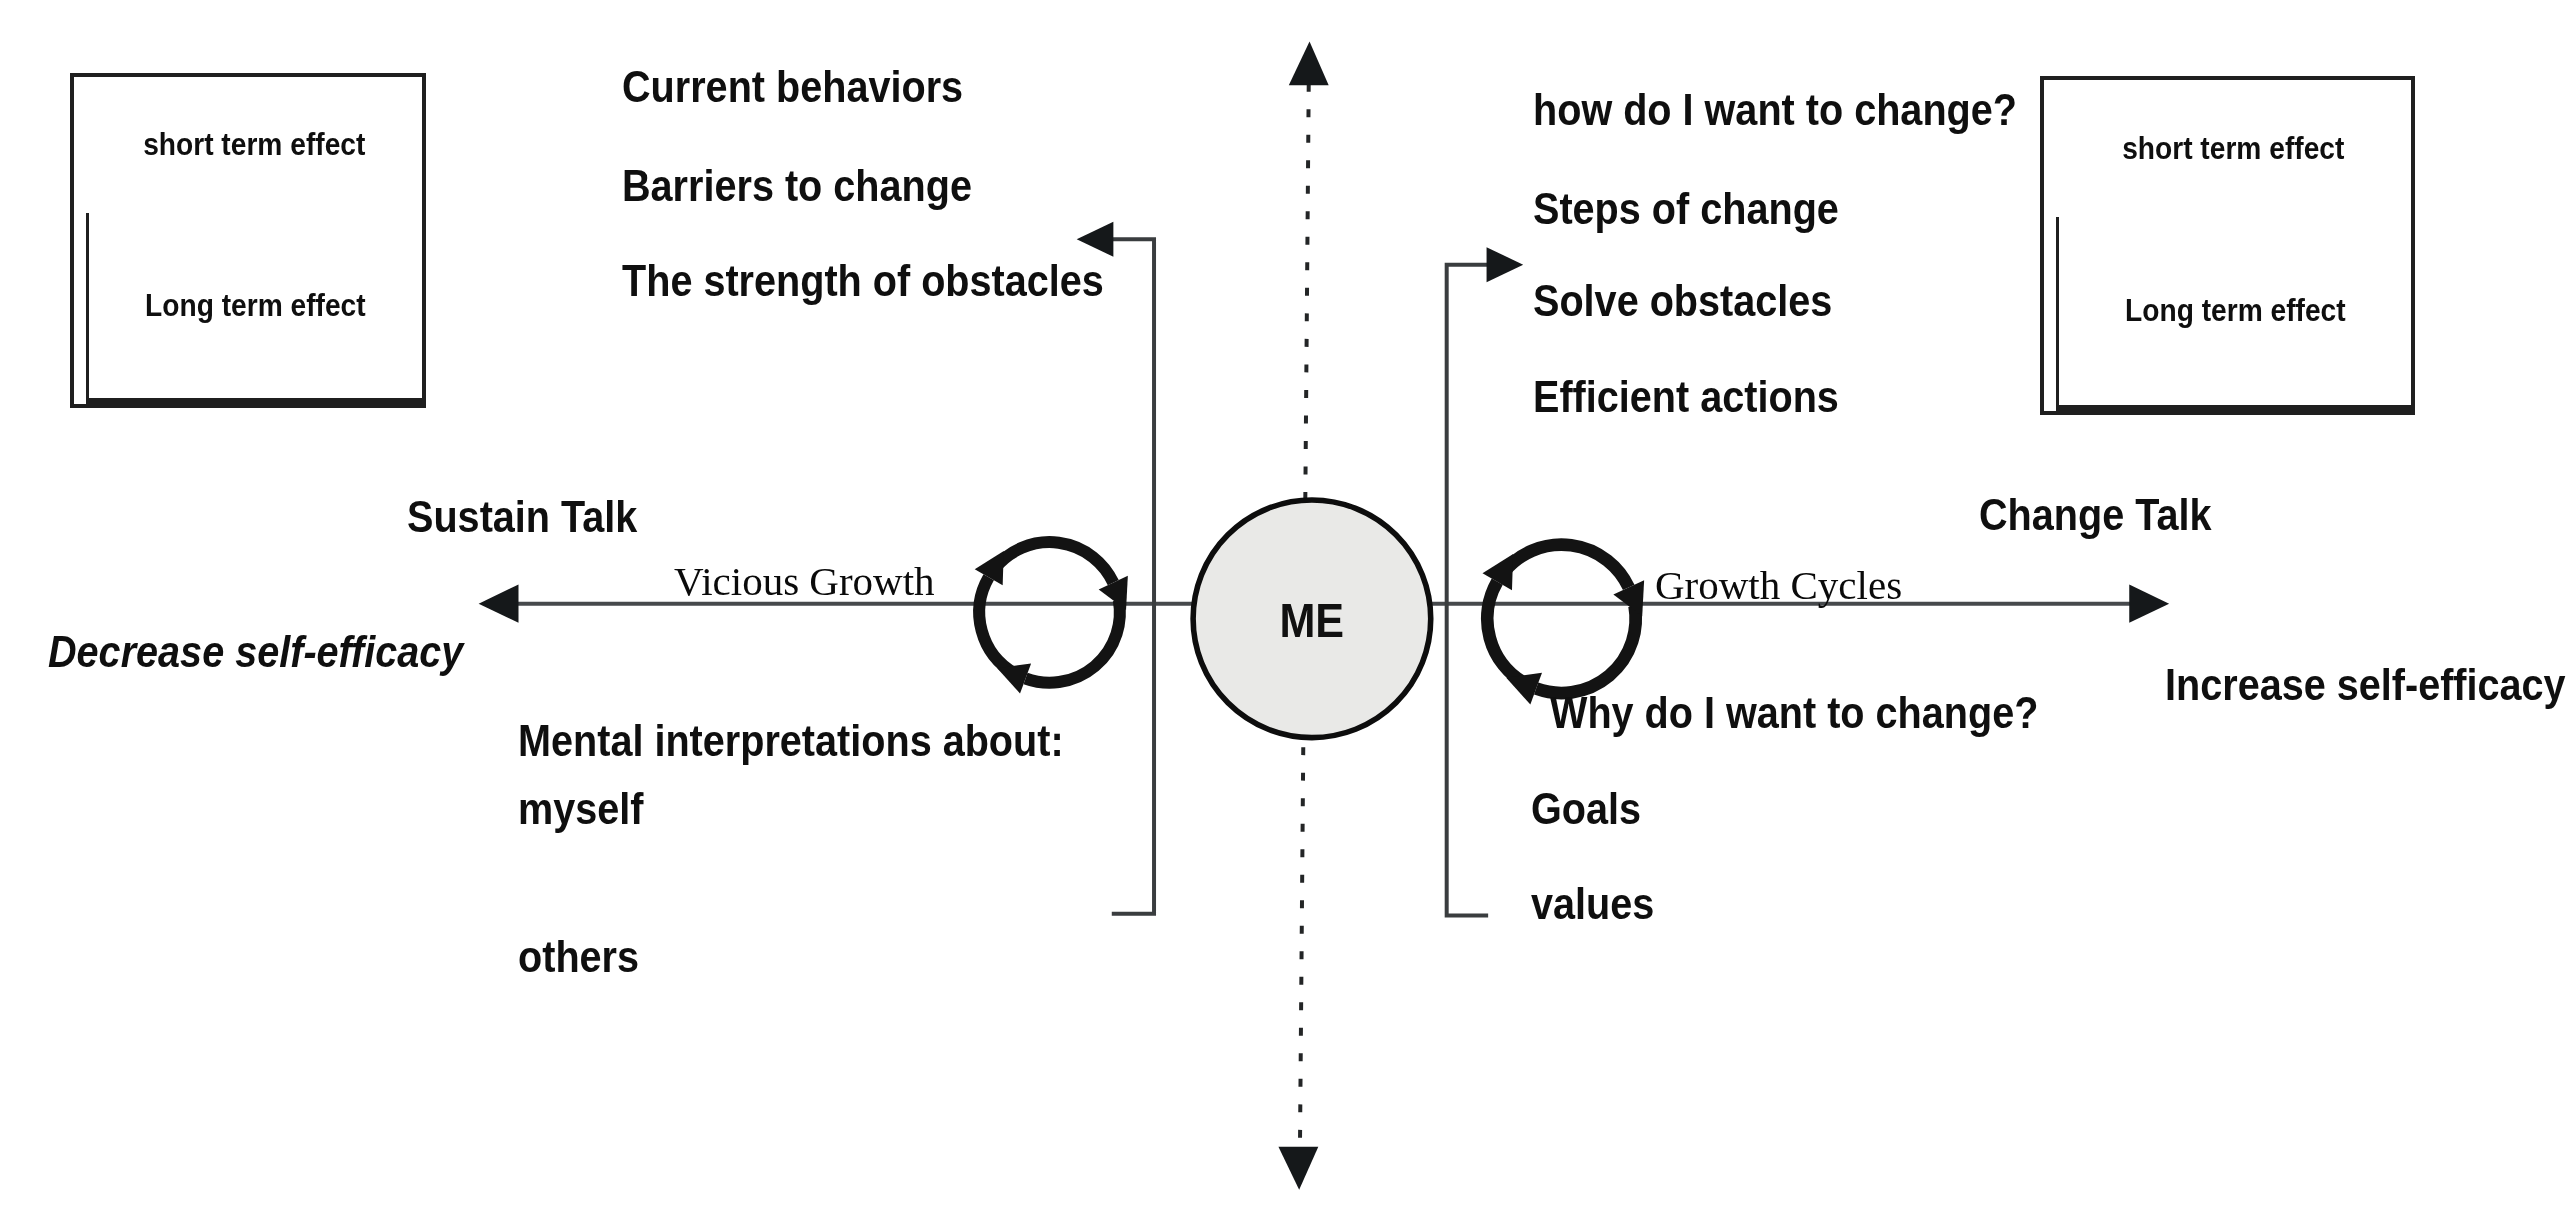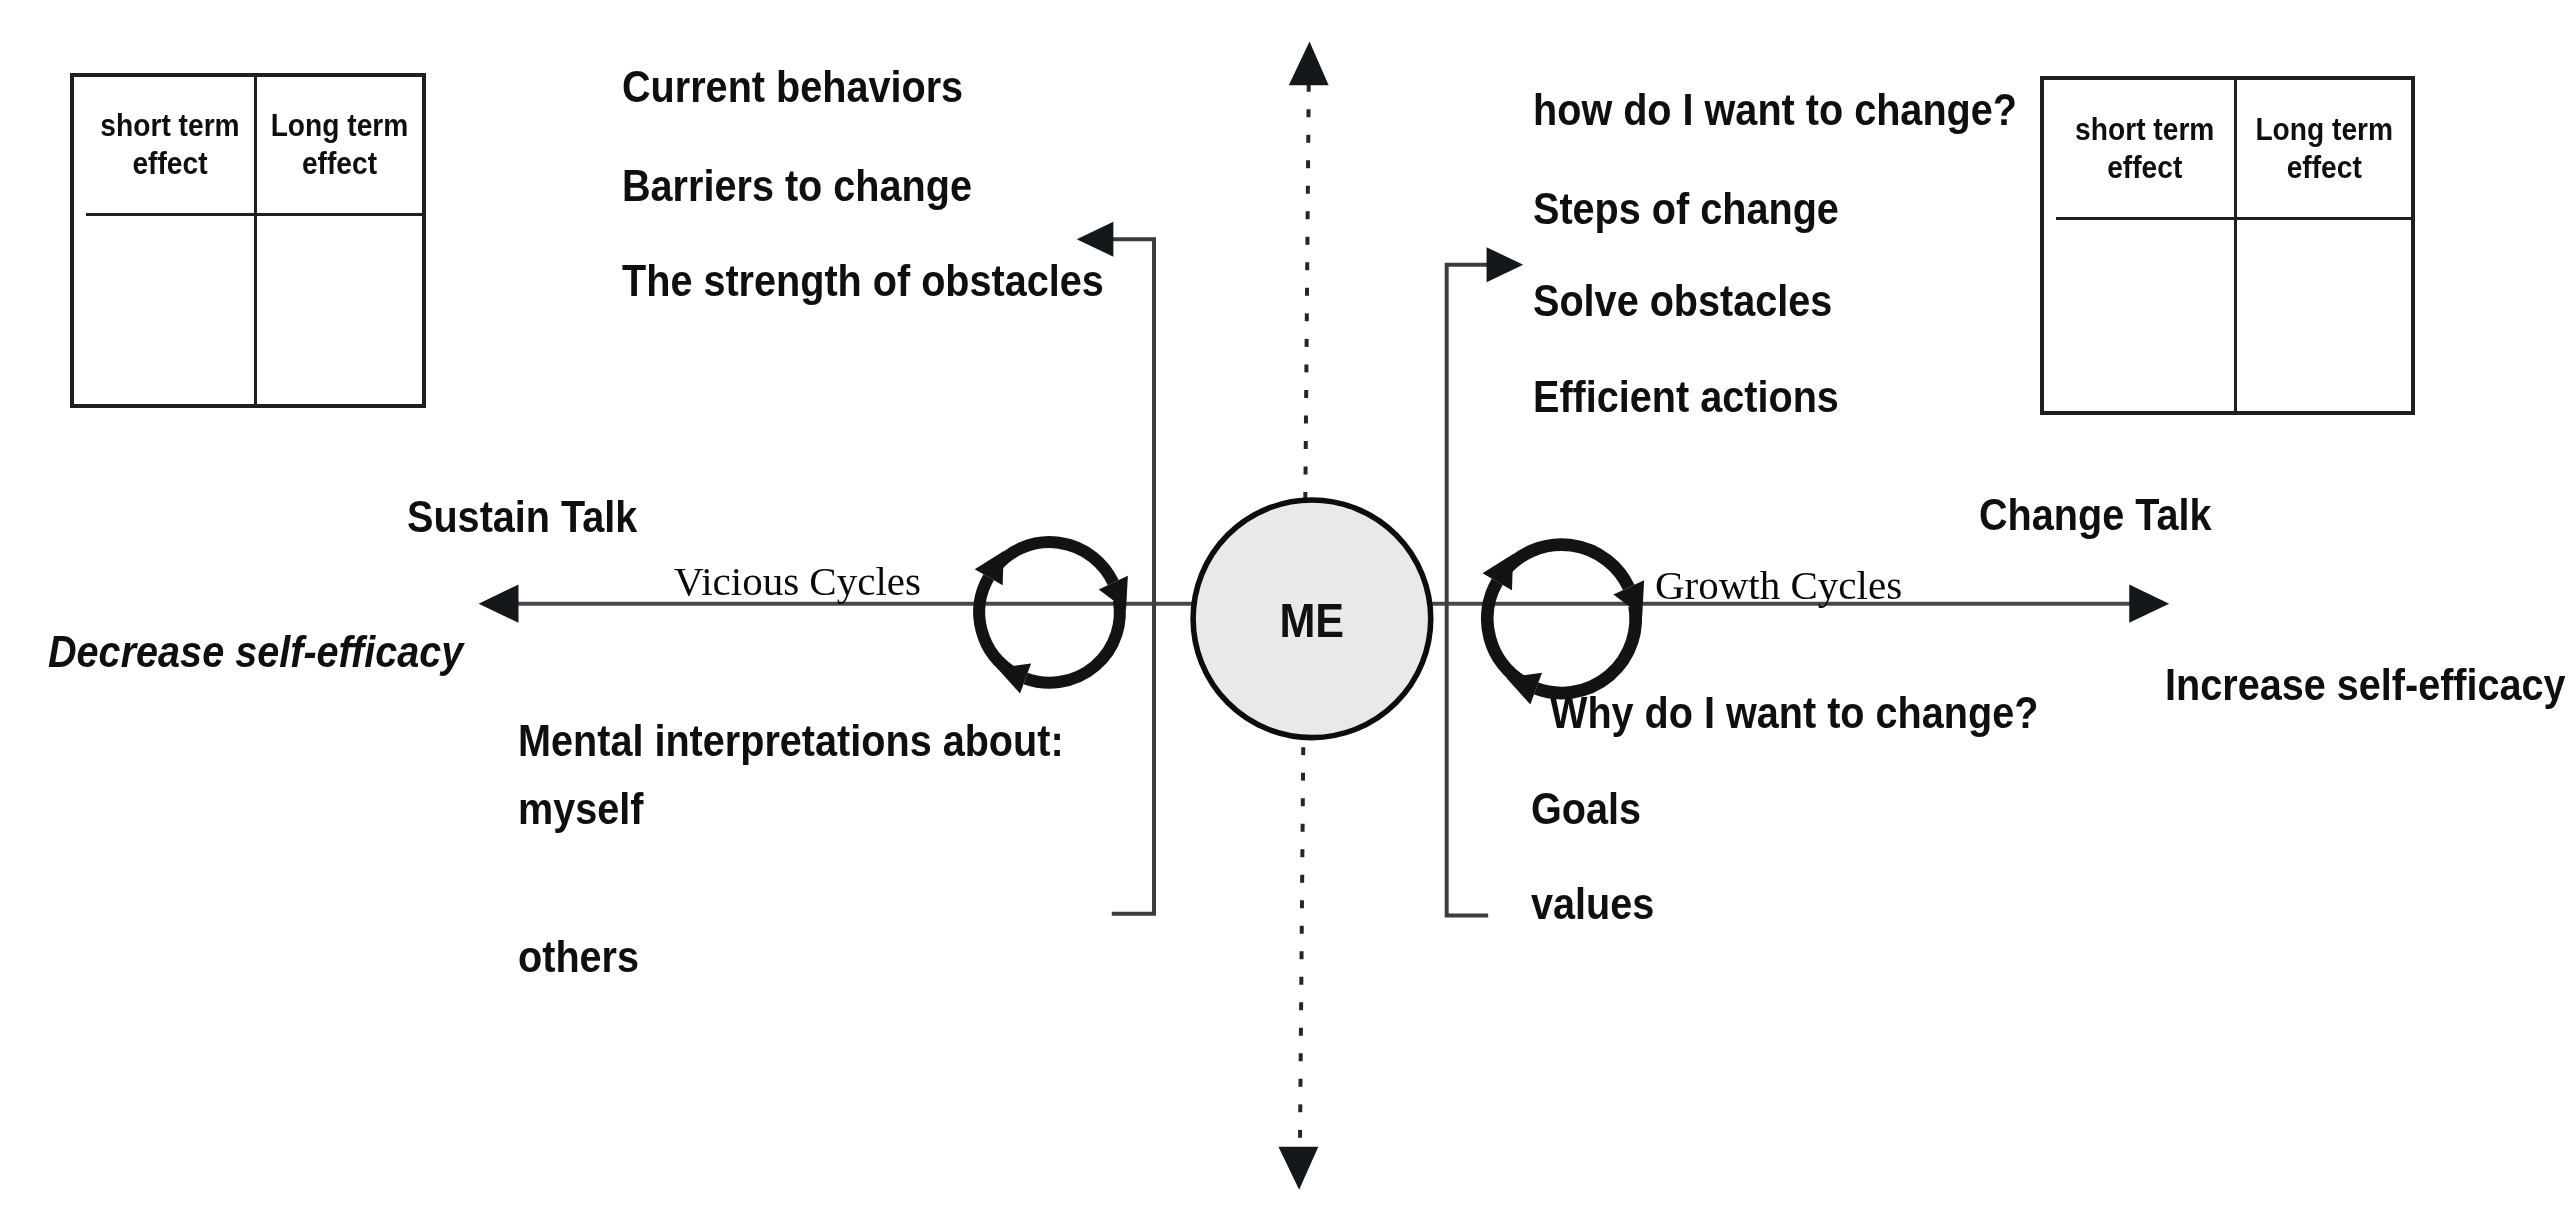--- a/index.html
+++ b/index.html
@@ -24,21 +24,21 @@
     font-size:41px;line-height:1;
   }
   .me-label{
     position:absolute;left:1232px;top:596px;width:160px;
     text-align:center;font-size:49px;font-weight:700;color:#111;
     font-family:"Liberation Sans",sans-serif;line-height:1;
   }
   .effects-table{
     position:absolute;background:#ffffff;
     border:4px solid #1f1f1f;
-    display:grid;grid-template-columns:1fr 1fr;
+    display:grid;grid-template-columns:1fr;
     box-sizing:border-box;
     padding-left:12px;
   }
   .effects-table .cell{
     display:flex;align-items:center;justify-content:center;
     text-align:center;color:#0f0f0f;
     font-family:"Liberation Sans",sans-serif;font-weight:700;
     font-size:32px;line-height:1.18;
     border-left:3.2px solid #1f1f1f;
   }
@@ -141,21 +141,21 @@
   <div class="lbl" style="left:48px;top:629px;font-style:italic;">
     <span class="cond">Decrease self-efficacy</span>
   </div>
   <div class="lbl" style="left:1979px;top:492px;text-decoration:underline;">
     <span class="cond">Change Talk</span>
   </div>
   <div class="lbl" style="left:2165px;top:662px;">
     <span class="cond">Increase self-efficacy</span>
   </div>
 
-  <div class="serif-lbl" style="left:674px;top:561px;">Vicious Cycles</div>
+  <div class="serif-lbl" style="left:674px;top:561px;">Vicious Growth</div>
   <div class="serif-lbl" style="left:1655px;top:565px;">Growth Cycles</div>
 
   <div class="lbl" style="left:518px;top:718px;text-decoration:underline;">
     <span class="cond">Mental interpretations about:</span>
   </div>
   <div class="lbl" style="left:518px;top:786px;">
     <span class="cond">myself</span>
   </div>
   <div class="lbl" style="left:518px;top:934px;">
     <span class="cond">others</span>

